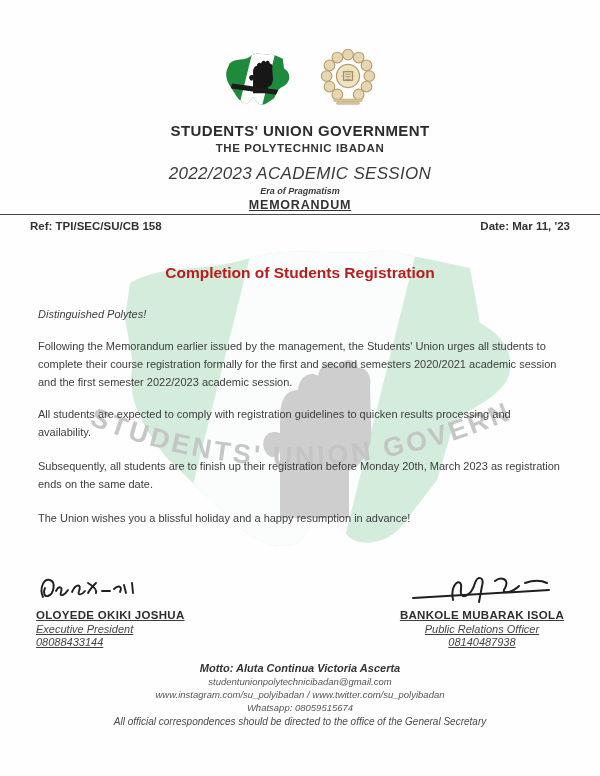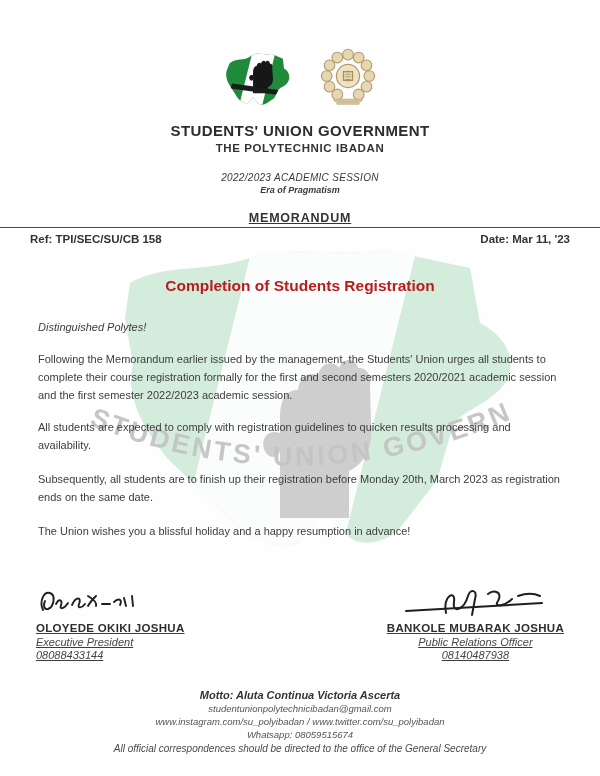--- a/index.html
+++ b/index.html
@@ -16,25 +16,25 @@
   
   .watermark{
     position:absolute;left:55px;top:228px;z-index:1;
     pointer-events:none;
   }
   
   .hdr{padding-top:44px;text-align:center;}
   .logos{display:flex;justify-content:center;align-items:center;gap:20px;height:64px;margin-bottom:14px;}
   .org{font-size:15px;font-weight:700;letter-spacing:.4px;color:#2c2c2c;}
   .inst{font-size:11.5px;font-weight:700;letter-spacing:.6px;color:#333;margin-top:3px;}
-  .session{font-size:10px;font-style:italic;color:#3a3a3a;margin-top:18px;letter-spacing:.3px;}
+  .session{font-size:17px;font-style:italic;color:#3a3a3a;margin-top:10px;letter-spacing:.3px;}
   .era{font-size:9px;font-weight:700;font-style:italic;color:#3a3a3a;margin-top:2px;}
   .office{font-size:15.5px;font-weight:700;color:#2c2c2c;margin-top:2px;letter-spacing:.2px;}
   .memo-rule{
-    margin-top:14px;border-bottom:1.6px solid #4a4a4a;
+    border-bottom:1.6px solid #4a4a4a;
     text-align:center;line-height:15px;
   }
   .memo-word{
     display:inline-block;font-size:12.5px;font-weight:700;letter-spacing:.8px;color:#333;
     text-decoration:underline;padding-bottom:1px;
   }
   
   .meta{display:flex;justify-content:space-between;padding:5px 30px 0 30px;
         font-size:11.5px;font-weight:700;color:#333;}
   
@@ -46,21 +46,21 @@
   
   .sigs{display:flex;justify-content:space-between;padding:0 36px;margin-top:44px;text-decoration:underline;}
   .sig-col{display:flex;flex-direction:column;}
   .sig-col.left{align-items:flex-start;text-align:left;}
   .sig-col.right{align-items:center;text-align:center;}
   .sig-img{height:36px;margin-bottom:2px;}
   .sig-name{font-size:11.5px;font-weight:700;color:#2e2e2e;letter-spacing:.3px;}
   .sig-role{font-size:11px;font-style:italic;color:#454545;margin-top:2px;}
   .sig-phone{font-size:11px;font-style:italic;color:#454545;margin-top:1px;}
   
-  .footer{text-align:center;margin-top:28px;color:#4a4a4a;}
+  .footer{text-align:center;margin-top:14px;color:#4a4a4a;}
   .motto{font-size:11px;font-weight:700;font-style:italic;color:#333;}
   .f-line{font-size:9.5px;font-style:italic;color:#555;margin-top:2px;}
   .f-note{font-size:10px;font-style:italic;color:#4a4a4a;margin-top:3px;}
 </style>
 </head>
 <body>
 
 <div class="page">
 
   <div class="watermark">
@@ -194,21 +194,21 @@
       </div>
       <div class="sig-col right">
         <svg class="sig-img" width="150" height="36" viewBox="0 0 150 36">
           <g stroke="#1f1f1f" fill="none" stroke-width="2" stroke-linecap="round">
             <path d="M6,27 L142,19"></path>
             <path d="M46,29 C42,12 56,5 54,18 C52,30 64,26 68,12 C70,5 78,5 75,15 L72,31"></path>
             <path d="M88,10 C94,5 103,8 98,17 C93,24 105,22 112,15"></path>
             <path d="M118,12 c8,-3 16,-3 22,0"></path>
           </g>
         </svg>
-        <div class="sig-name">BANKOLE MUBARAK JOSHUA</div>
+        <div class="sig-name">BANKOLE MUBARAK ISOLA</div>
         <div class="sig-role">Public Relations Officer</div>
         <div class="sig-phone">08140487938</div>
       </div>
     </div>
 
     <div class="footer">
       <div class="motto">Motto: Aluta Continua Victoria Ascerta</div>
       <div class="f-line">studentunionpolytechnicibadan@gmail.com</div>
       <div class="f-line">www.instagram.com/su_polyibadan / www.twitter.com/su_polyibadan</div>
       <div class="f-line">Whatsapp: 08059515674</div>

